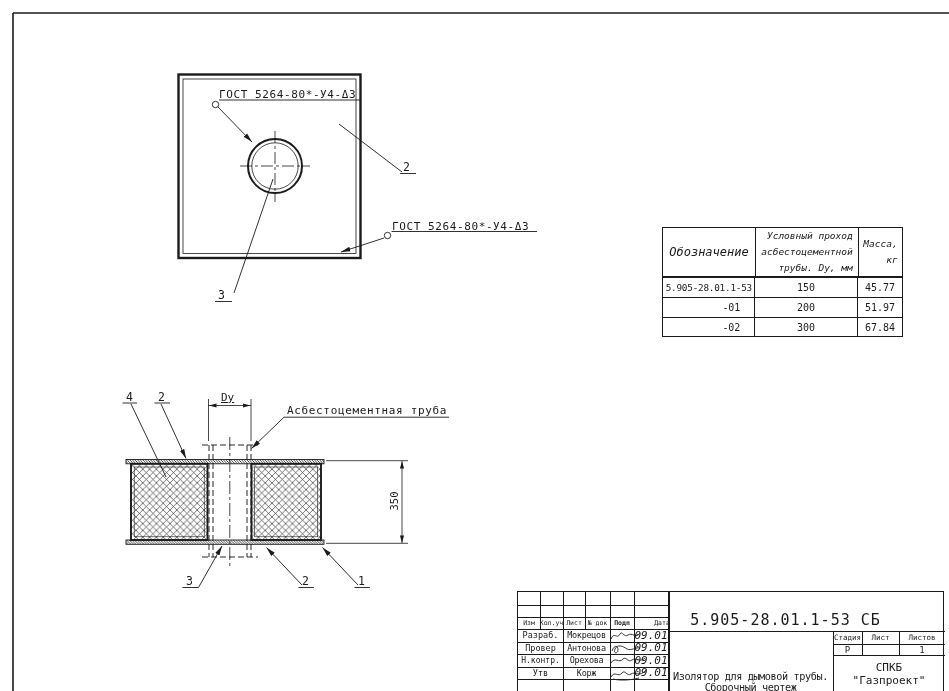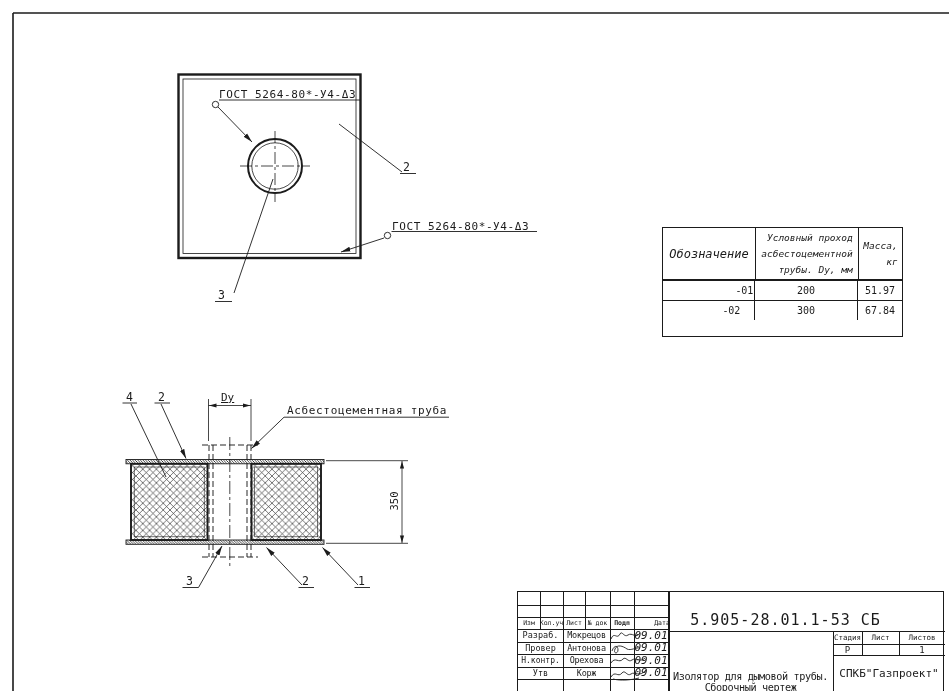--- a/index.html
+++ b/index.html
@@ -161,21 +161,26 @@
 <div id="spec">
   <div class="hrow">
     <div class="c1" style="font-size:12px;">Обозначение</div>
     <div class="c2 multiline">Условный проход
 асбестоцементной
 трубы. Dy, мм</div>
     <div class="c3 multiline">Масса,
 кг</div>
   </div>
   <div class="drow">
-    <div class="c1" style="padding-right:1px;font-size:10px;">-01</div>
+    <div class="c1">5.905-28.01.1-53</div>
+    <div class="c2">150</div>
+    <div class="c3">45.77</div>
+  </div>
+  <div class="drow">
+    <div class="c1" style="padding-right:14px;font-size:10px;">-01</div>
     <div class="c2">200</div>
     <div class="c3">51.97</div>
   </div>
   <div class="drow">
     <div class="c1" style="padding-right:14px;font-size:10px;">-02</div>
     <div class="c2">300</div>
     <div class="c3">67.84</div>
   </div>
 </div>
 
@@ -246,19 +251,19 @@
     <span style="font-size:10.2px;letter-spacing:-0.4px;">Сборочный чертеж</span>
   </div>
 
   <div class="tb-txt" style="left:315px;top:39px;width:29px;height:13px;font-size:7.5px;">Стадия</div>
   <div class="tb-txt" style="left:344px;top:39px;width:37px;height:13px;font-size:7.5px;">Лист</div>
   <div class="tb-txt" style="left:381px;top:39px;width:46px;height:13px;font-size:7.5px;">Листов</div>
   <div class="tb-txt" style="left:315px;top:52px;width:29px;height:11px;font-size:9px;">Р</div>
   <div class="tb-txt" style="left:344px;top:52px;width:37px;height:11px;font-size:9px;"></div>
   <div class="tb-txt" style="left:381px;top:52px;width:46px;height:11px;font-size:9px;">1</div>
 
-  <div style="position:absolute;left:315px;top:63px;width:112px;height:37px;display:flex;flex-direction:row;align-items:center;justify-content:center;">
+  <div style="position:absolute;left:315px;top:63px;width:112px;height:37px;display:flex;flex-direction:column;align-items:center;justify-content:center;">
     <span style="font-size:11px;">СПКБ</span>
     <span style="font-size:11px;">"Газпроект"</span>
   </div>
 </div>
 
 </div>
 
 </body></html>

